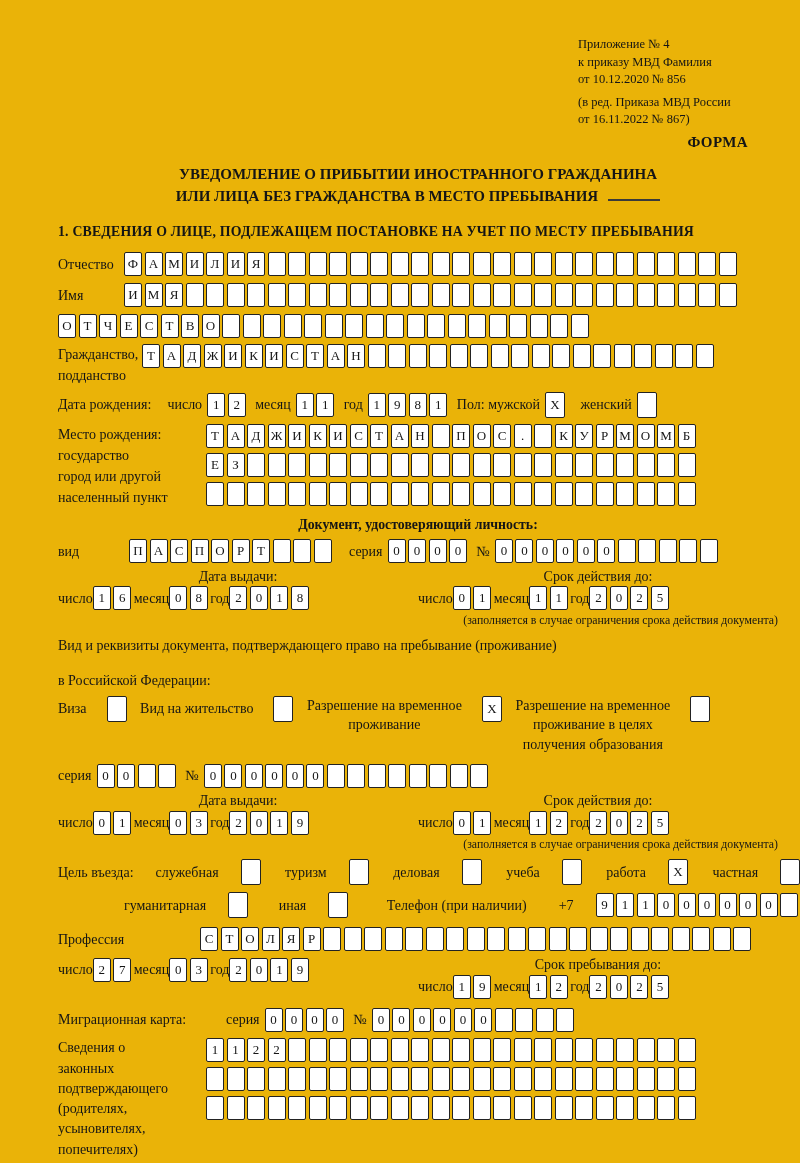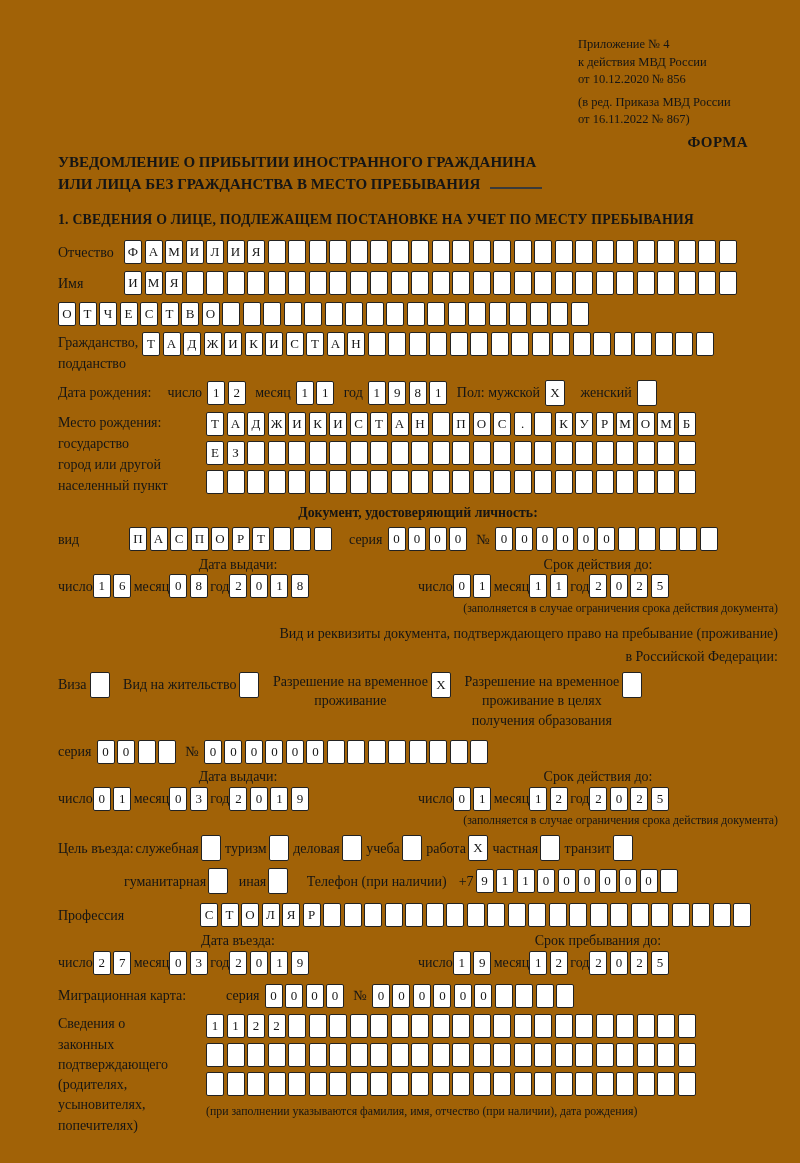--- a/index.html
+++ b/index.html
@@ -1,26 +1,26 @@
 <!DOCTYPE html>
 <html lang="ru"><head>
 <meta charset="utf-8">
 <style>
   html,body{margin:0;padding:0;background:#f5f5f5;}
   body{display:flex;justify-content:center;}
   .page{
-    width:800px;height:1163px;box-sizing:border-box;background:#a16207;
+    width:800px;height:1163px;box-sizing:border-box;background:#eab308;
     padding:36px 22px 8px 58px;
     font-family:"Liberation Serif","DejaVu Serif",serif;
     font-size:14px;color:#151515;position:relative;overflow:hidden;
   }
   .appendix{margin-left:auto;width:200px;font-size:12.5px;line-height:1.4;}
   .appendix .gap{margin-top:5px;}
   .forma{text-align:right;padding-right:30px;font-weight:bold;font-size:15px;margin-top:5px;letter-spacing:.4px;}
-  .title{text-align:left;font-weight:bold;font-size:15px;margin-top:0;line-height:1.5;}
+  .title{text-align:center;font-weight:bold;font-size:15px;margin-top:12px;line-height:1.5;}
   .t-underline{display:inline-block;width:52px;border-bottom:2px solid #3a3a3a;height:.9em;margin-left:10px;}
   .sec-heading{font-weight:bold;font-size:13.8px;margin-top:16px;letter-spacing:.2px;}
 
   .row{display:flex;align-items:flex-start;margin-top:6px;}
   .lbl{white-space:nowrap;line-height:25px;}
   .lbl-stack{display:flex;flex-direction:column;line-height:1.5;}
   .w66{flex:0 0 66px;} .w84{flex:0 0 84px;} .w142{flex:0 0 142px;} .w148{flex:0 0 148px;}
   .cells{display:inline-flex;flex-wrap:nowrap;}
   .cell{
     flex:0 0 auto;display:inline-block;width:16px;height:22px;
@@ -33,37 +33,37 @@
   .inline .lbl{margin-right:5px;}
   .inline .cells{margin-right:7px;}
 
   .doc-heading{text-align:center;font-weight:bold;font-size:13.8px;margin-top:6px;}
   .dates{display:flex;margin-top:5px;}
   .dgrp-left{flex:0 0 360px;display:flex;flex-direction:column;}
   .dgrp-right{flex:1;display:flex;flex-direction:column;}
   .dhdr{text-align:center;margin-bottom:1px;}
   .dline{display:flex;align-items:center;}
   .dnote{font-size:11.8px;text-align:right;margin-top:2px;white-space:nowrap;}
-  .plain{line-height:1.5;margin-top:7px;text-align:right;}
+  .plain{line-height:1.5;margin-top:7px;}
   .optrow{display:flex;align-items:flex-start;margin-top:5px;gap:11px;}
-  .opt{display:flex;align-items:flex-start;gap:3px;}
+  .opt{display:flex;align-items:flex-start;gap:20px;}
   .opt-label{text-align:center;line-height:1.4;}
-  .purpose{display:flex;align-items:center;margin-top:7px;gap:2px;flex-wrap:nowrap;}
+  .purpose{display:flex;align-items:center;margin-top:7px;gap:22px;flex-wrap:nowrap;}
   .purpose .lbl{line-height:25px;}
   .indent{margin-left:66px;}
   .reps-note{font-size:11.8px;margin-top:3px;white-space:nowrap;}
 </style>
 </head>
 <body>
 
 <div class="page">
 
   <div class="appendix">
     <div>Приложение № 4</div>
-    <div>к действия МВД России</div>
+    <div>к приказу МВД Фамилия</div>
     <div>от 10.12.2020 № 856</div>
     <div class="gap">(в ред. Приказа МВД России</div>
     <div>от 16.11.2022 № 867)</div>
   </div>
 
   <div class="forma">ФОРМА</div>
 
   <div class="title">
     <div>УВЕДОМЛЕНИЕ О ПРИБЫТИИ ИНОСТРАННОГО ГРАЖДАНИНА</div>
     <div><span>ИЛИ ЛИЦА БЕЗ ГРАЖДАНСТВА В МЕСТО ПРЕБЫВАНИЯ</span><span class="t-underline"></span></div>
@@ -410,21 +410,21 @@
             <span class="cell">0</span>
             <span class="cell">2</span>
             <span class="cell">5</span>
           </span>
       </div>
       <div class="dnote">(заполняется в случае ограничения срока действия документа)</div>
     </div>
   </div>
 
   <div class="plain">Вид и реквизиты документа, подтверждающего право на пребывание (проживание)</div>
-  <div class="plain" style="margin-top:2px">в Российской Федерации:</div>
+  <div class="plain" style="margin-top:14px">в Российской Федерации:</div>
 
   <div class="optrow">
     <div class="opt">
       <span class="lbl">Виза</span>
       <span class="cells cb">
           <span class="cell"></span>
         </span>
     </div>
     <div class="opt">
       <span class="lbl">Вид на жительство</span>
@@ -613,21 +613,20 @@
         <span class="cell"></span>
         <span class="cell"></span>
         <span class="cell"></span>
         <span class="cell"></span>
         <span class="cell"></span>
       </span>
   </div>
 
   <div class="dates">
     <div class="dgrp-left">
-      <div class="dhdr">Дата въезда:</div>
       <div class="dline">
         <span class="lbl">число</span>
         <span class="cells">
             <span class="cell">2</span>
             <span class="cell">7</span>
           </span>
         <span class="lbl">месяц</span>
         <span class="cells">
             <span class="cell">0</span>
             <span class="cell">3</span>
@@ -770,17 +769,16 @@
           <span class="cell"></span>
           <span class="cell"></span>
           <span class="cell"></span>
           <span class="cell"></span>
           <span class="cell"></span>
           <span class="cell"></span>
           <span class="cell"></span>
           <span class="cell"></span>
           <span class="cell"></span>
         </div>
-      <div class="reps-note">(при заполнении указываются фамилия, имя, отчество (при наличии), дата рождения)</div>
     </span>
   </div>
 
 </div>
 
 </body></html>

